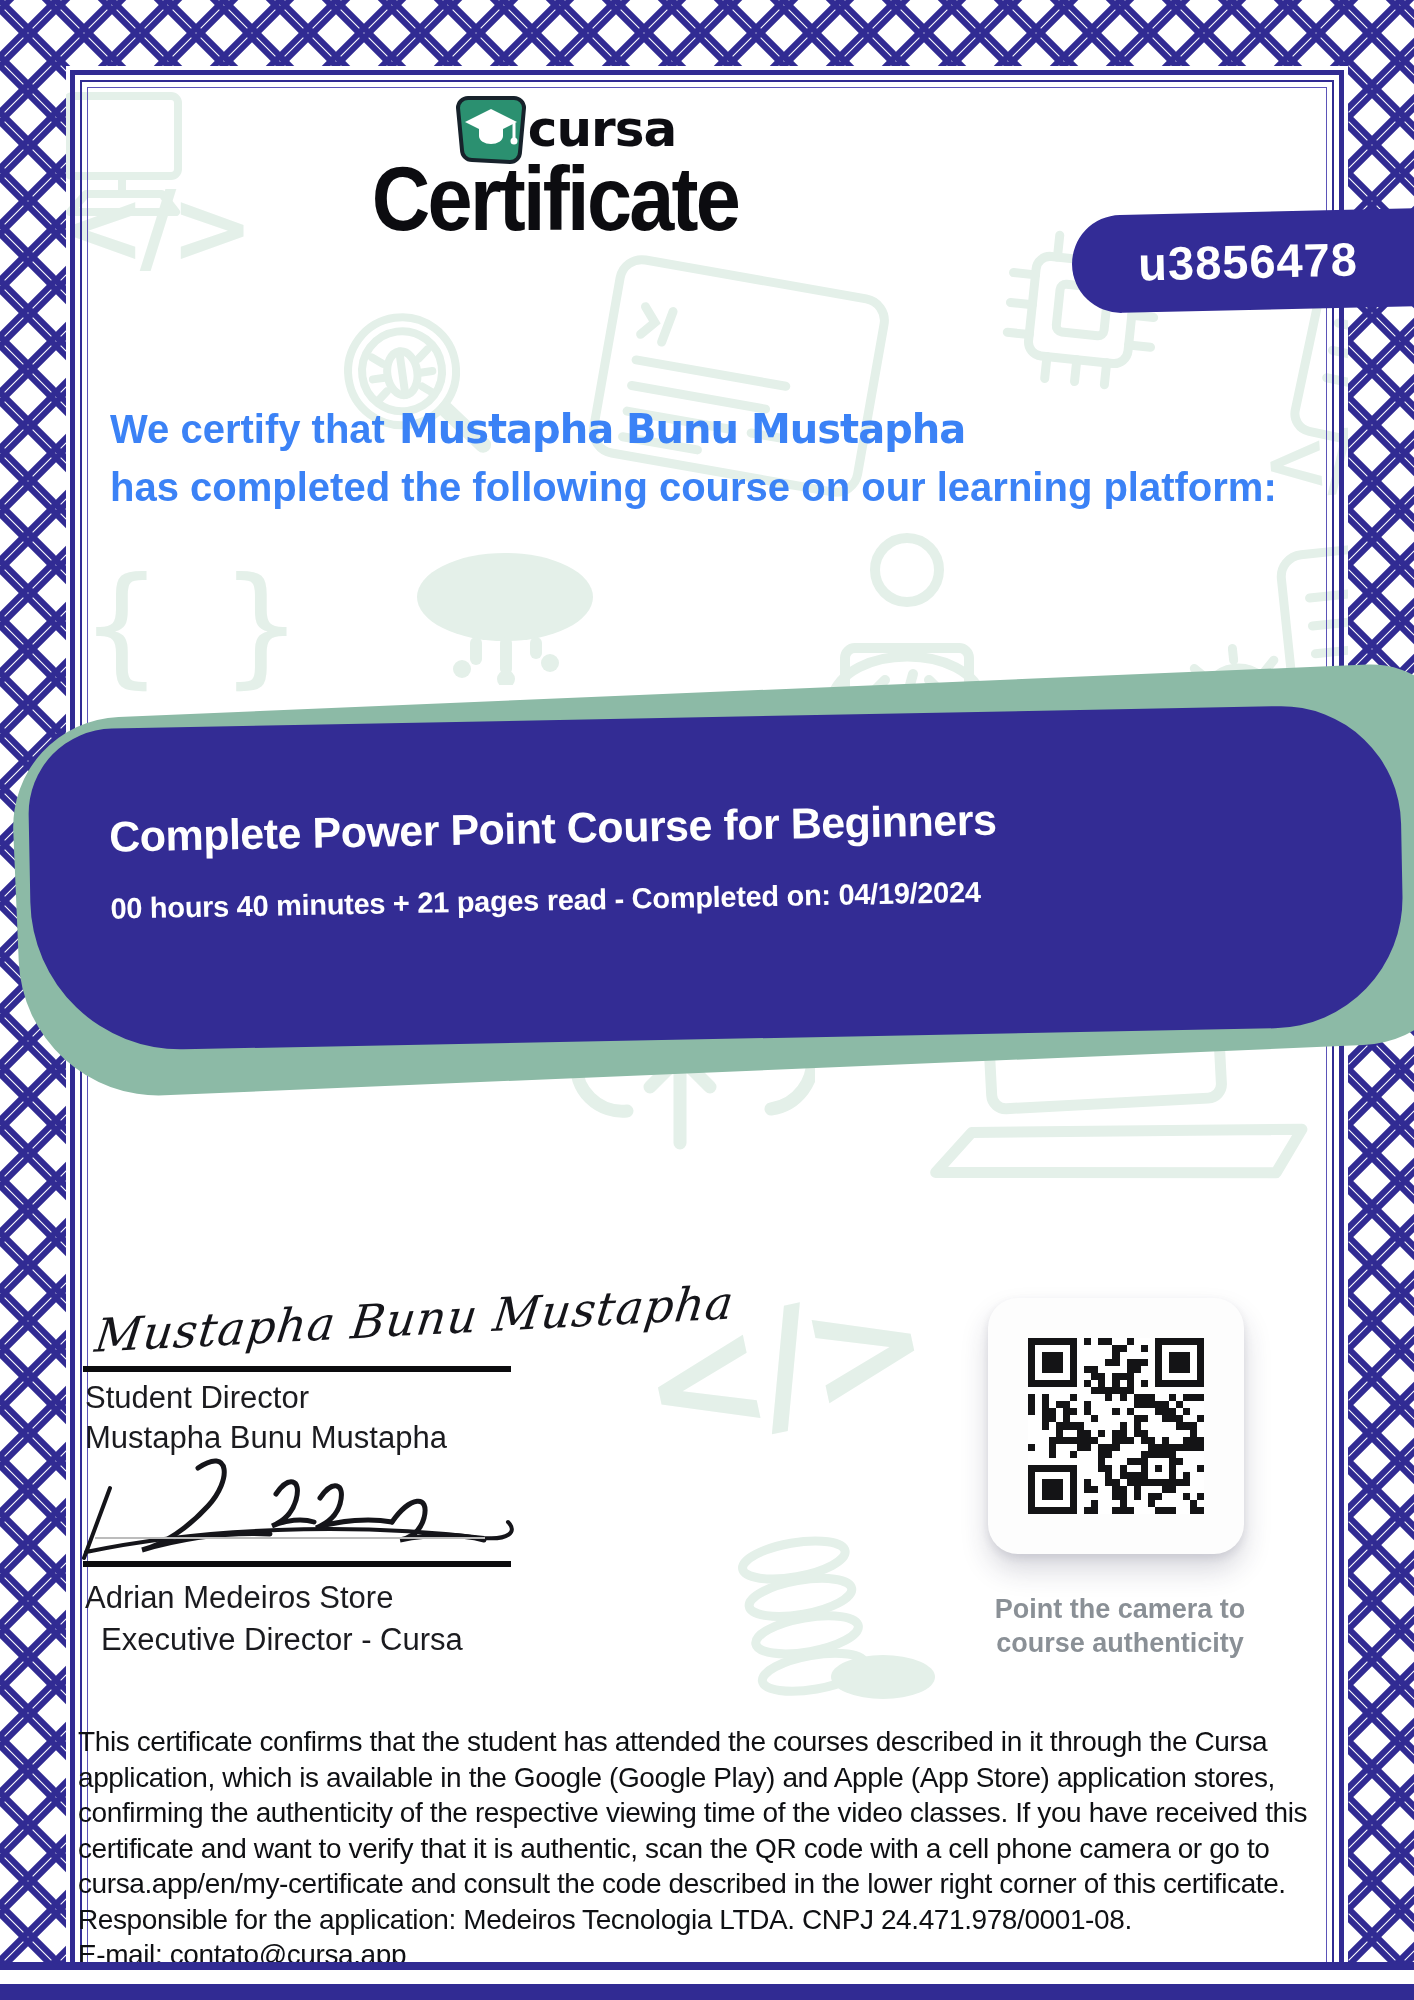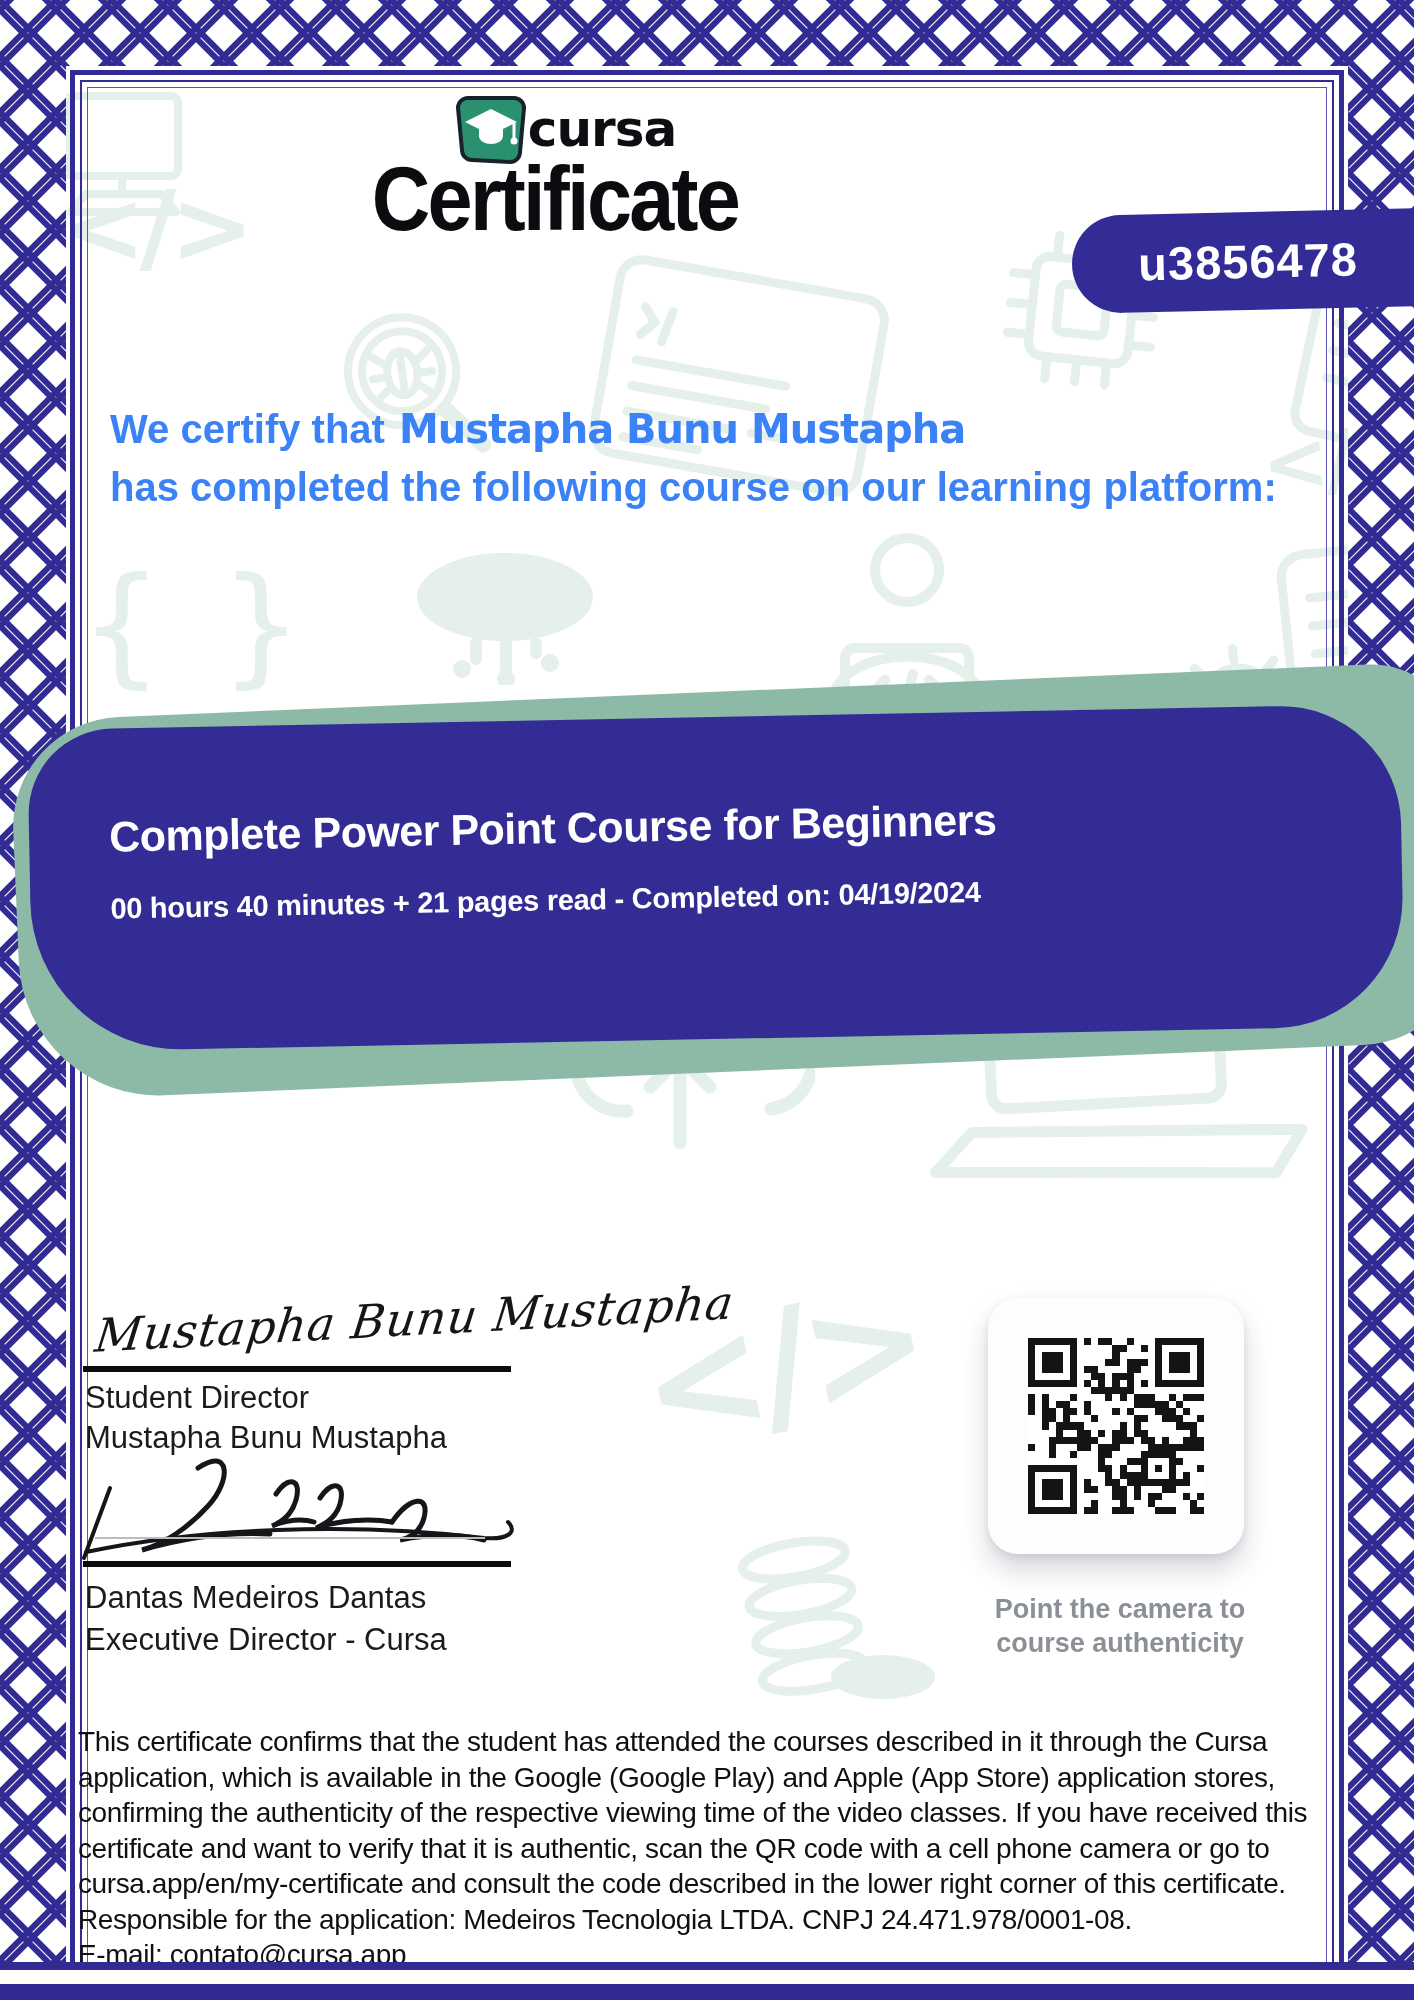--- a/index.html
+++ b/index.html
@@ -223,22 +223,22 @@
 
 <svg class="abs scribble" width="460" height="112" viewBox="0 0 460 112" fill="none" stroke="#15151a" stroke-width="5" stroke-linecap="round">
   <path d="M118 16 C150 -6 152 28 128 54 C108 76 84 92 62 98 C110 84 150 80 190 82"></path>
   <path d="M196 42 C208 24 222 26 216 48 C212 62 202 70 192 74 C206 68 222 66 234 70"></path>
   <path d="M240 46 C252 28 266 30 260 52 C256 66 246 72 236 76 C260 68 290 66 312 70"></path>
   <path d="M312 70 C330 44 350 42 344 66 C340 80 330 86 320 88 C350 82 380 82 404 88"></path>
   <path d="M30 36 L4 106 M6 100 C120 76 270 70 404 86 C428 88 438 80 428 70" stroke-width="4"></path>
 </svg>
 <div class="abs thin-line"></div>
 <div class="abs sig-line" style="left:83px;top:1561px;width:428px;"></div>
-<div class="abs sig-label" style="top:1580px;">Dantas Medeiros Dantas</div>
-<div class="abs sig-label" style="top:1622px;">Executive Director - Cursa</div>
+<div class="abs sig-label" style="top:1580px;">Adrian Medeiros Store</div>
+<div class="abs sig-label" style="top:1622px;margin-left:16px;">Executive Director - Cursa</div>
 
 <div class="abs qr-card">
   <svg id="qr-code" width="176" height="176" viewBox="0 0 25 25" shape-rendering="crispEdges">
       <rect x="0" y="0" width="25" height="25" fill="#ffffff"></rect>
       <rect x="0" y="0" width="7" height="7" fill="#141416"></rect>
       <rect x="1" y="1" width="5" height="5" fill="#ffffff"></rect>
       <rect x="2" y="2" width="3" height="3" fill="#141416"></rect>
       <rect x="18" y="0" width="7" height="7" fill="#141416"></rect>
       <rect x="19" y="1" width="5" height="5" fill="#ffffff"></rect>
       <rect x="20" y="2" width="3" height="3" fill="#141416"></rect>

